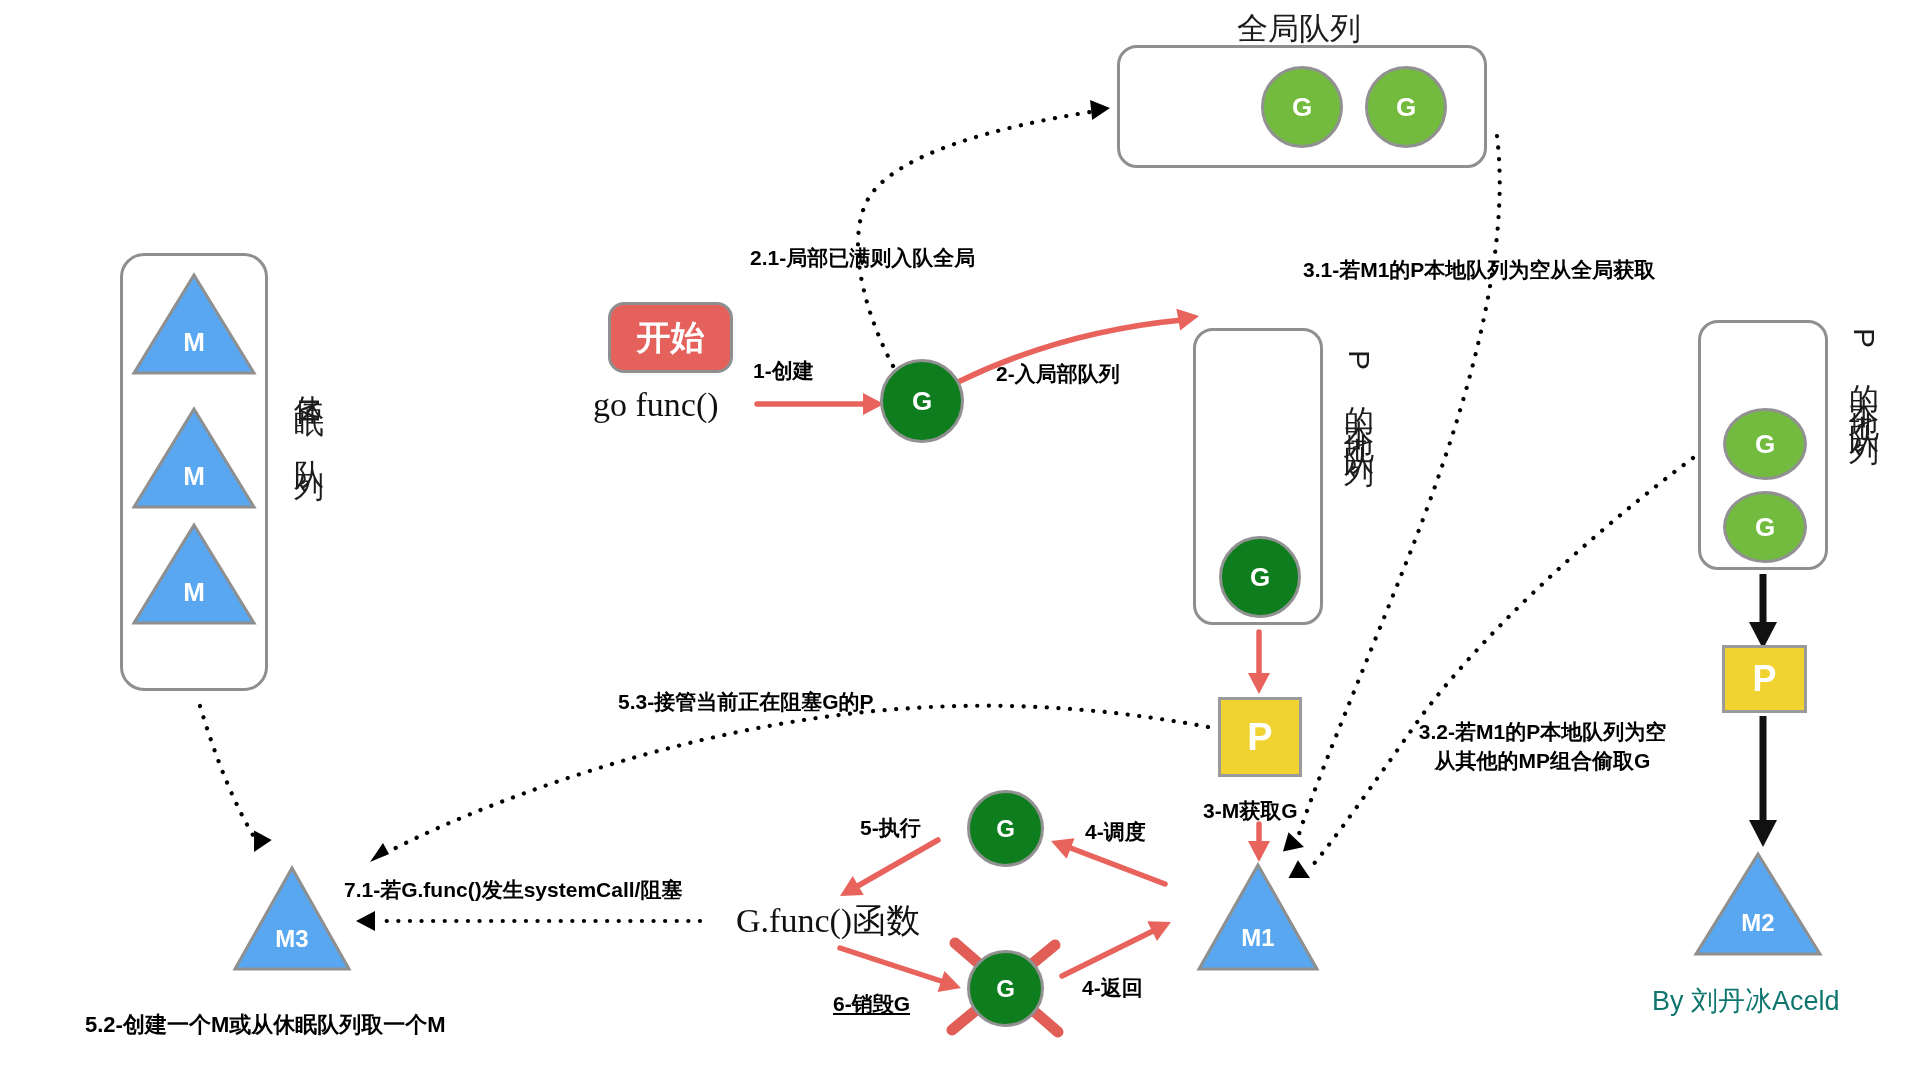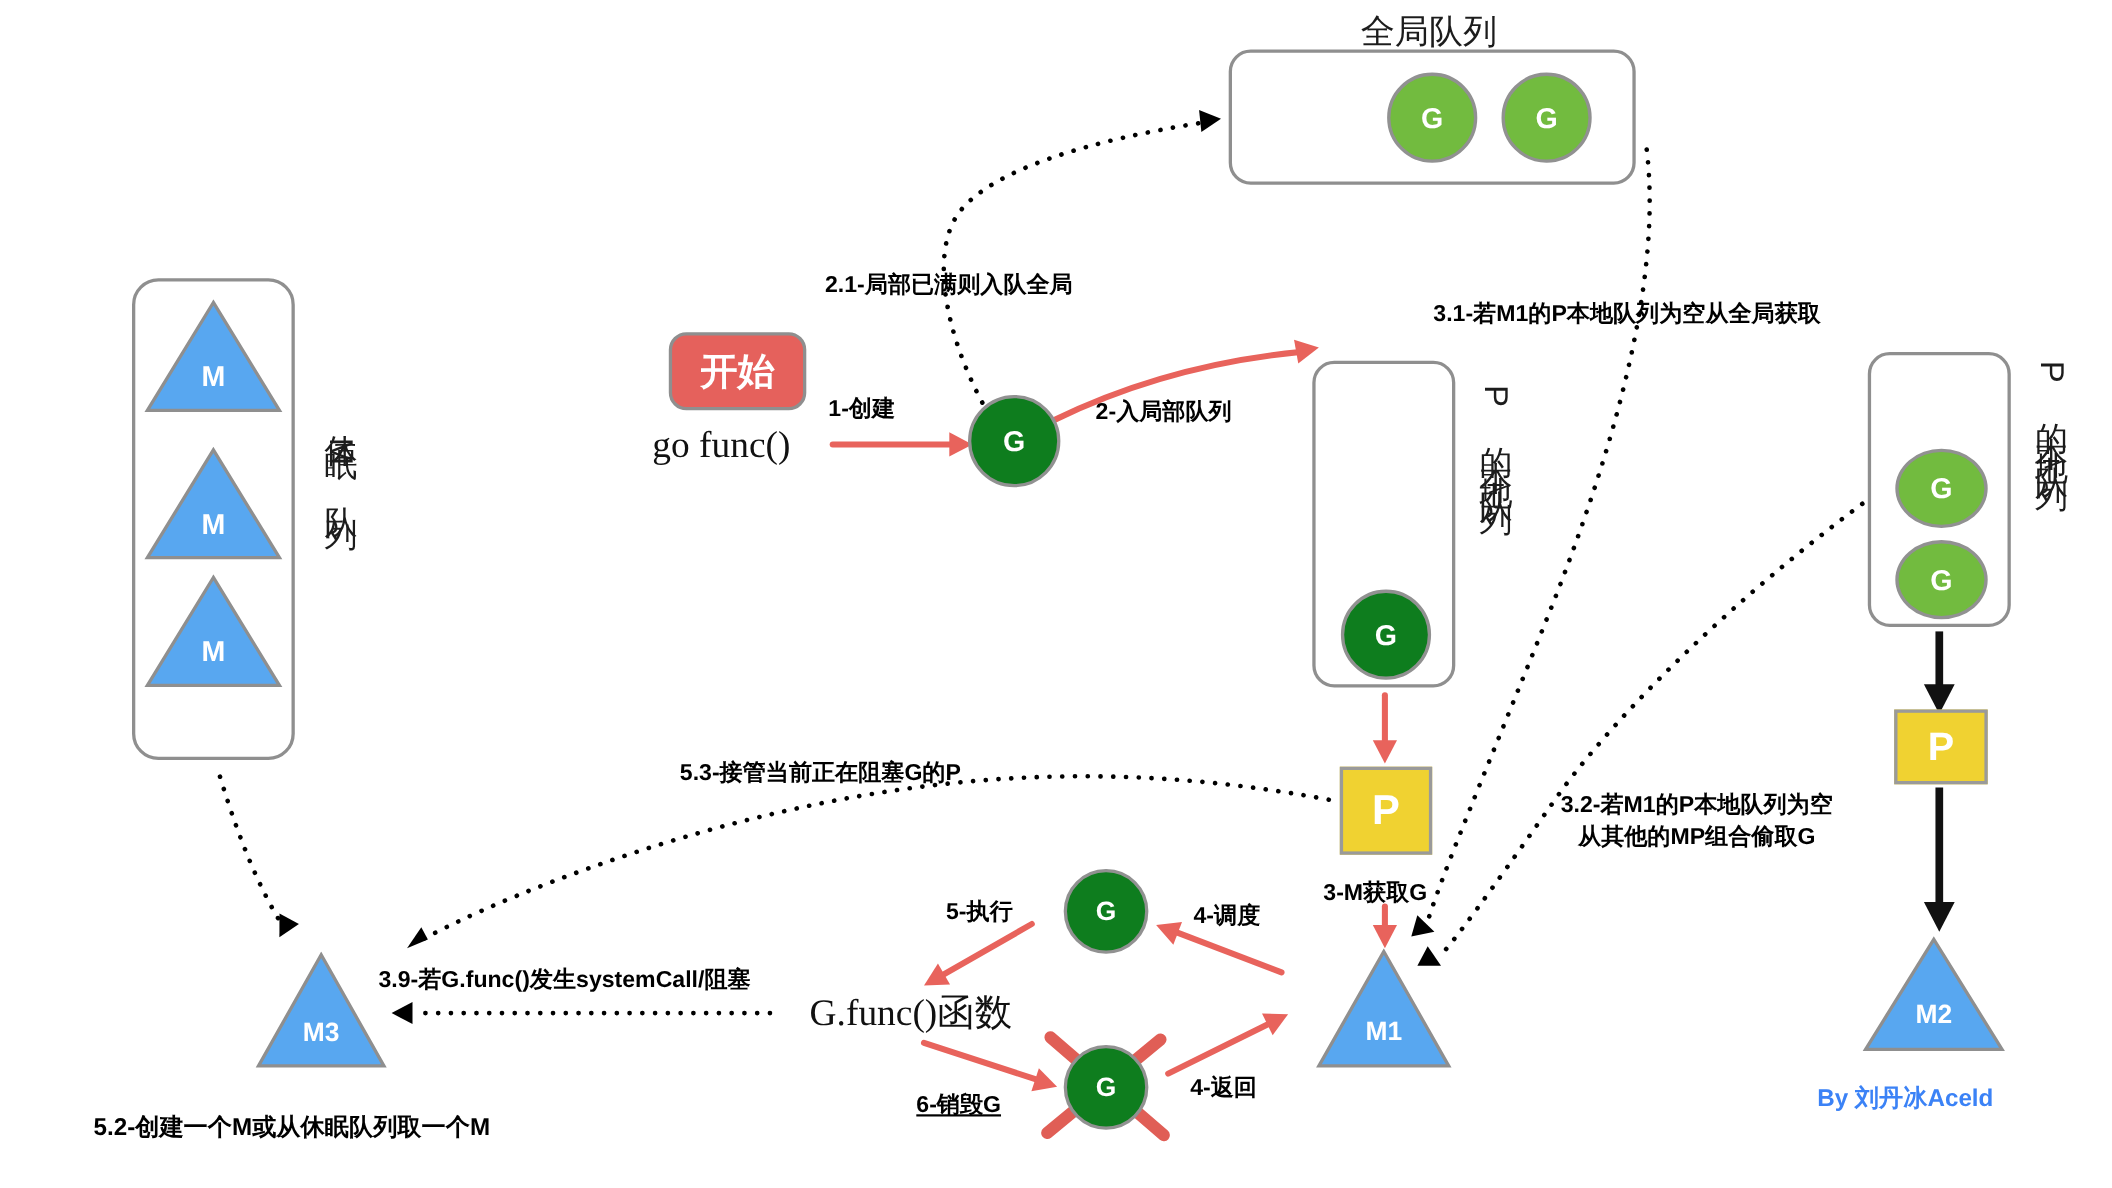--- a/index.html
+++ b/index.html
@@ -20,21 +20,21 @@
   .qtitle{position:absolute;font-size:31px;color:#1c1c1c;white-space:nowrap;}
   .vlabel{position:absolute;writing-mode:vertical-lr;font-size:30px;color:#1c1c1c;
           letter-spacing:13px;white-space:nowrap;}
   .code{font-family:Liberation Serif, serif;text-align:right;}
   .startbtn{position:absolute;left:608px;top:302px;width:125px;height:71px;background:#E5615C;
             border:3px solid #8f8f8f;border-radius:16px;box-sizing:border-box;display:flex;
             align-items:center;justify-content:center;color:#fff;font-weight:bold;font-size:34px;}
   .gofunc{position:absolute;left:593px;top:386px;font-size:34px;color:#111;}
   .funcnode{position:absolute;left:736px;top:898px;font-size:34px;color:#111;white-space:nowrap;}
   .funcnode .suffix{font-family:"DejaVu Serif",serif;font-weight:normal;}
-  .credit{position:absolute;left:1652px;top:983px;font-weight:bold;font-size:22px;color:#3b82f6;white-space:nowrap;}
+  .credit{position:absolute;left:1652px;top:983px;font-weight:normal;font-size:27px;color:#0f766e;white-space:nowrap;}
   .dot{stroke:#000;stroke-width:4.2;stroke-linecap:round;stroke-dasharray:0.1 11.5;fill:none;}
   .red{stroke:#E8635C;stroke-width:5.5;fill:none;stroke-linecap:round;}
   .blk{stroke:#111;stroke-width:7;fill:none;}
   .rhead{fill:#E8635C;}
   .dhead{fill:#000;}
   .bhead{fill:#111;}
   .xline{stroke:#DE5148;stroke-width:11;stroke-linecap:round;opacity:0.92;}
 </style>
 </head>
 <body>
@@ -156,29 +156,29 @@
     <span class="tlabel" style="top:60px;font-size:24px;">M3</span>
   </div>
 
   <div class="circle g-dark" style="left:967px;top:790px;width:77px;height:77px;font-size:24px;">G</div>
   <div class="circle g-dark" style="left:967px;top:950px;width:77px;height:77px;font-size:24px;">G</div>
   <div class="funcnode"><span class="code">G.func()</span><span class="suffix">函数</span></div>
 
   <div class="lbl" style="left:750px;top:224px;margin-top:20px;">2.1-局部已满则入队全局</div>
   <div class="lbl" style="left:753px;top:357px;">1-创建</div>
   <div class="lbl" style="left:996px;top:360px;">2-入局部队列</div>
-  <div class="lbl" style="left:1303px;top:256px;margin-top:15px;">3.1-若M1的P本地队列为空从全局获取</div>
+  <div class="lbl" style="left:1303px;top:256px;">3.1-若M1的P本地队列为空从全局获取</div>
   <div class="lbl" style="left:1203px;top:797px;">3-M获取G</div>
   <div class="lbl2" style="left:1390px;top:717px;width:305px;">
     <div>3.2-若M1的P本地队列为空</div>
     <div>从其他的MP组合偷取G</div>
   </div>
   <div class="lbl" style="left:1085px;top:818px;">4-调度</div>
   <div class="lbl" style="left:860px;top:814px;">5-执行</div>
   <div class="lbl" style="left:833px;top:990px;text-decoration:underline;">6-销毁G</div>
   <div class="lbl" style="left:1082px;top:974px;">4-返回</div>
-  <div class="lbl" style="left:344px;top:876px;">3.9-若G.func()发生systemCall/阻塞</div>
+  <div class="lbl" style="left:344px;top:876px;">7.1-若G.func()发生systemCall/阻塞</div>
   <div class="lbl" style="left:85px;top:1010px;font-size:22px;">5.2-创建一个M或从休眠队列取一个M</div>
   <div class="lbl" style="left:618px;top:688px;">5.3-接管当前正在阻塞G的P</div>
 
   <div class="credit">By 刘丹冰Aceld</div>
 
 </div>
 
 </body></html>

